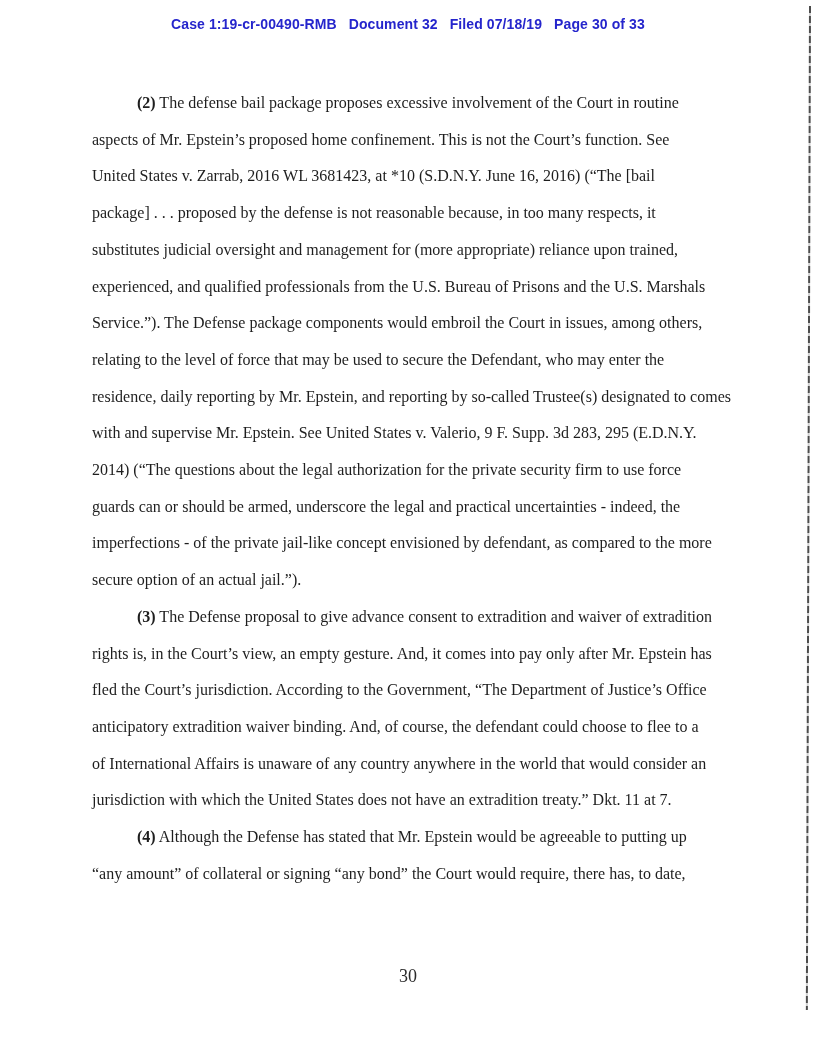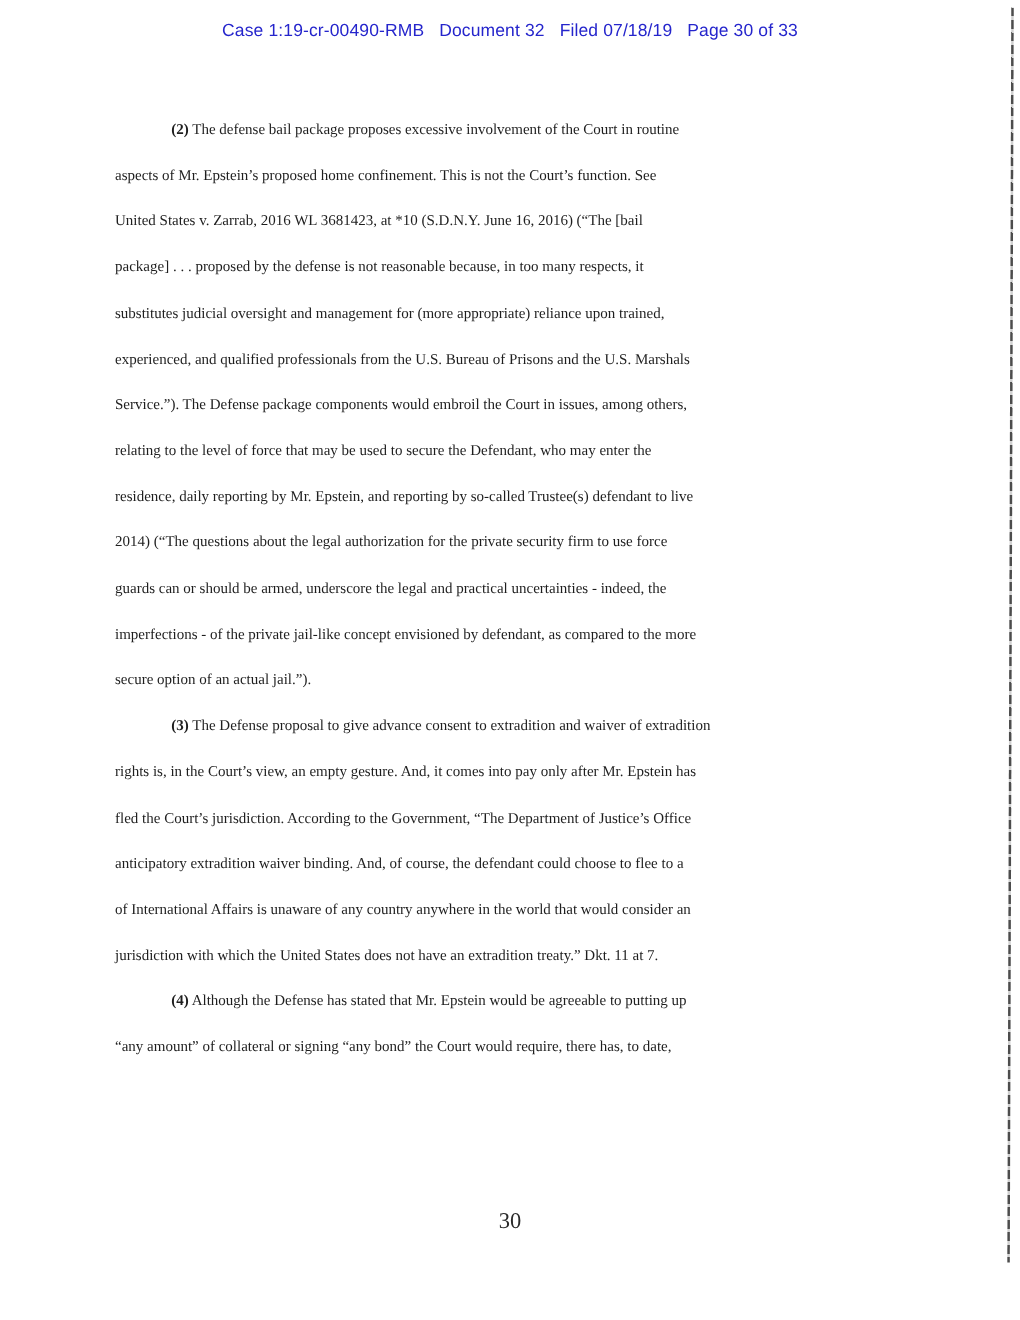--- a/index.html
+++ b/index.html
@@ -11,24 +11,25 @@
     overflow:hidden;
   }
   .page{position:absolute;inset:0;background:#ffffff;}
   .case-header{
     position:absolute;top:16px;left:0;width:100%;
     text-align:center;
     font-family:"Liberation Sans", sans-serif;
     font-size:14px;
     letter-spacing:0.1px;
     white-space:pre;
+    font-weight:bold;
   }
   .doc-body{
     position:absolute;top:85px;left:92px;width:648px;
-    font-size:12px;
+    font-size:16px;
     line-height:36.7px;
     color:#1e1e1e;
   }
   .line{white-space:pre;}
   .line.indent{text-indent:45px;}
   .bold{font-weight:bold;}
   .underline{text-underline-offset:3px;}
   .page-footer{
     position:absolute;top:966px;left:0;width:100%;
     text-align:center;
@@ -55,21 +56,22 @@
 
   <div class="doc-body" style="color: rgb(30, 30, 30);">
       <div class="line indent"><span class="bold">(2)</span><span> The defense bail package proposes excessive involvement of the Court in routine</span></div>
       <div class="line"><span>aspects of Mr. Epstein’s proposed home confinement. This is not the Court’s function. </span><span class="underline">See</span></div>
       <div class="line"><span class="underline">United States v. Zarrab</span><span>, 2016 WL 3681423, at *10 (S.D.N.Y. June 16, 2016) (“The [bail</span></div>
       <div class="line"><span>package] . . . proposed by the defense is not reasonable because, in too many respects, it</span></div>
       <div class="line"><span>substitutes judicial oversight and management for (more appropriate) reliance upon trained,</span></div>
       <div class="line"><span>experienced, and qualified professionals from the U.S. Bureau of Prisons and the U.S. Marshals</span></div>
       <div class="line"><span>Service.”). The Defense package components would embroil the Court in issues, among others,</span></div>
       <div class="line"><span>relating to the level of force that may be used to secure the Defendant, who may enter the</span></div>
-      <div class="line"><span>residence, daily reporting by Mr. Epstein, and reporting by so-called Trustee(s) defendant to live</span></div>
+      <div class="line"><span>residence, daily reporting by Mr. Epstein, and reporting by so-called Trustee(s) designated to comes</span></div>
+      <div class="line"><span>with and supervise Mr. Epstein. </span><span class="underline">See</span><span> </span><span class="underline">United States v. Valerio</span><span>, 9 F. Supp. 3d 283, 295 (E.D.N.Y.</span></div>
       <div class="line"><span>2014) (“The questions about the legal authorization for the private security firm to use force</span></div>
       <div class="line"><span>guards can or should be armed, underscore the legal and practical uncertainties - indeed, the</span></div>
       <div class="line"><span>imperfections - of the private jail-like concept envisioned by defendant, as compared to the more</span></div>
       <div class="line"><span>secure option of an actual jail.”).</span></div>
       <div class="line indent"><span class="bold">(3)</span><span> The Defense proposal to give advance consent to extradition and waiver of extradition</span></div>
       <div class="line"><span>rights is, in the Court’s view, an empty gesture. And, it comes into pay only after Mr. Epstein has</span></div>
       <div class="line"><span>fled the Court’s jurisdiction. According to the Government, “The Department of Justice’s Office</span></div>
       <div class="line"><span>anticipatory extradition waiver binding. And, of course, the defendant could choose to flee to a</span></div>
       <div class="line"><span>of International Affairs is unaware of any country anywhere in the world that would consider an</span></div>
       <div class="line"><span>jurisdiction with which the United States does not have an extradition treaty.” Dkt. 11 at 7.</span></div>

